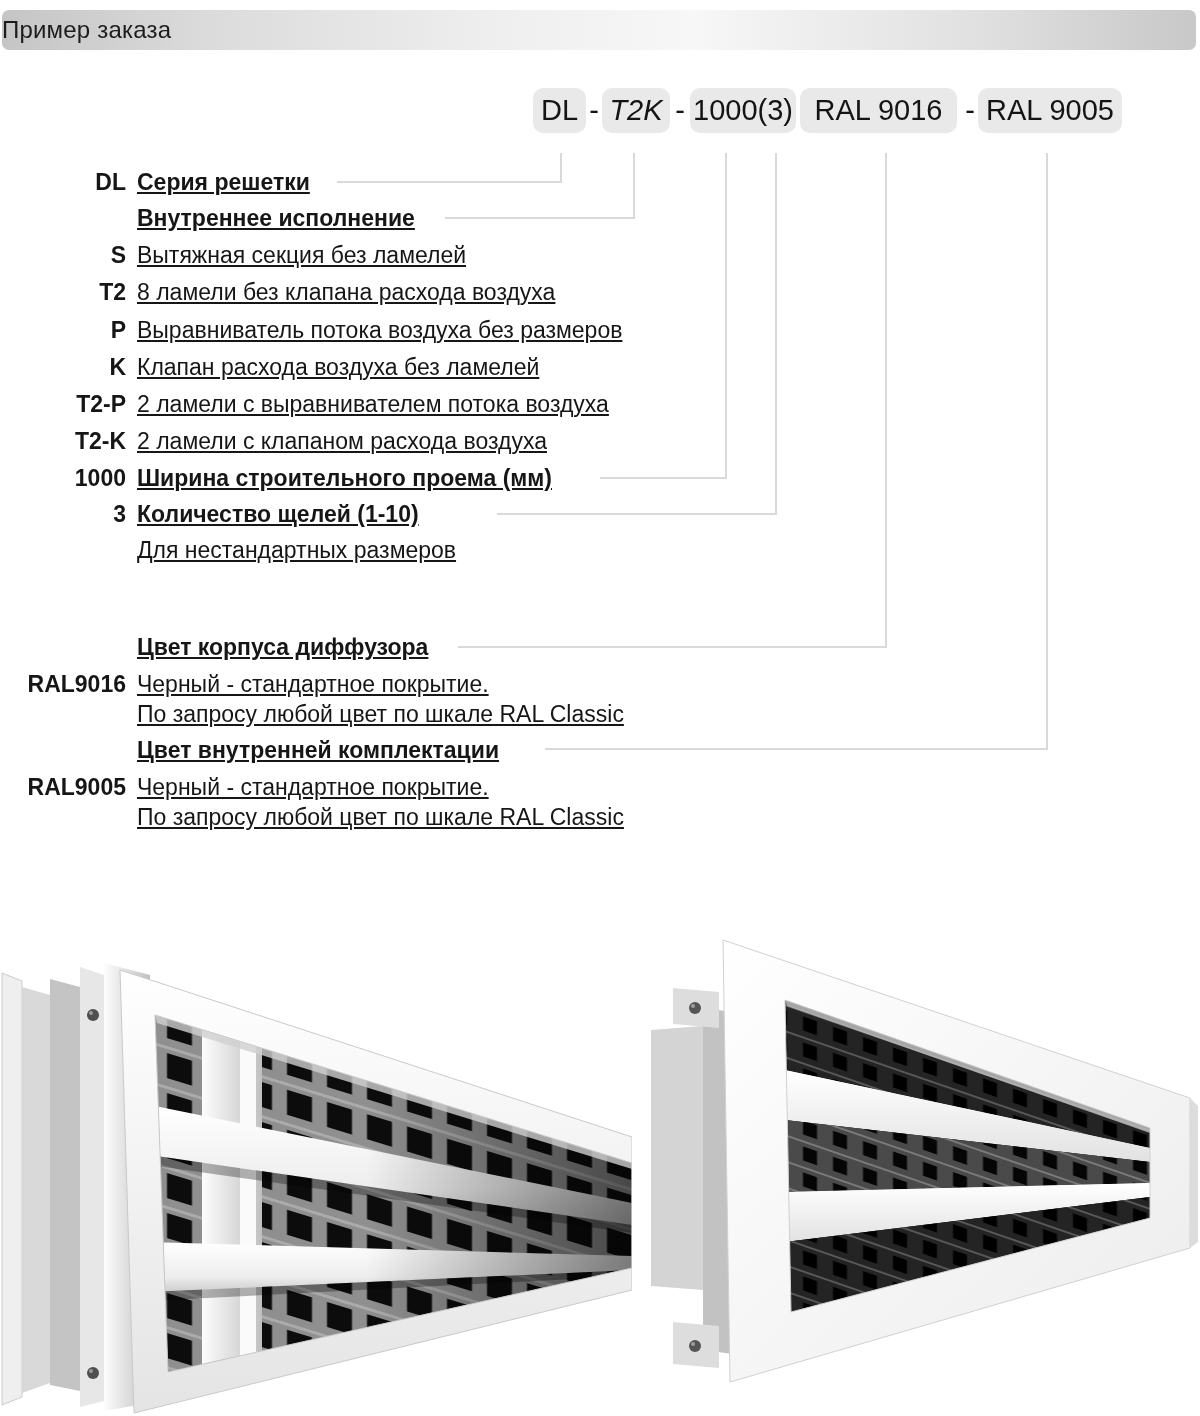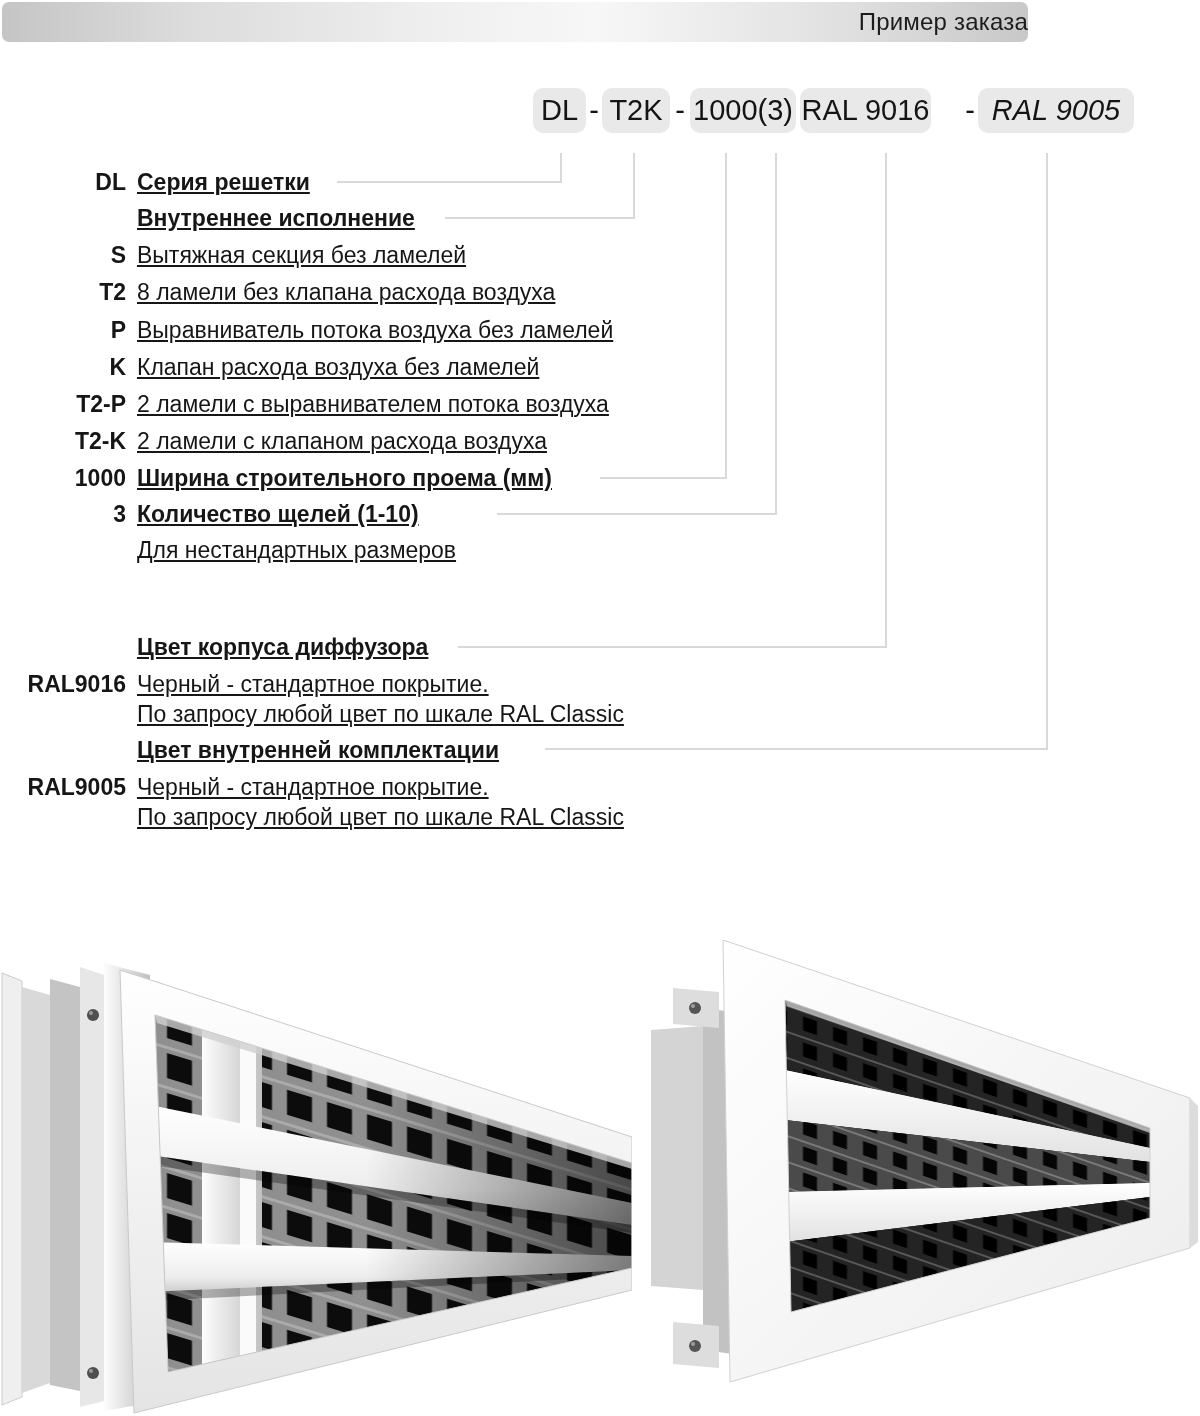--- a/index.html
+++ b/index.html
@@ -1,33 +1,33 @@
 <!DOCTYPE html>
 <html><head>
 <meta charset="utf-8">
 <style>
   html,body{margin:0;padding:0;background:#ffffff;}
   body{width:1200px;height:1416px;position:relative;overflow:hidden;
        font-family:"Liberation Sans", sans-serif;color:#161616;}
   .page{position:absolute;inset:0;}
 
   
-  .header-bar{position:absolute;left:2px;top:2px;width:1026px;height:40px;border-radius:7px;
+  .header-bar{position:absolute;left:2px;top:10px;width:1194px;height:40px;border-radius:7px;
       background:linear-gradient(90deg,#c5c5c5 0%,#dcdcdc 18%,#efefef 42%,#f7f7f7 58%,#e0e0e0 82%,#c8c8c8 100%);
-      display:flex;align-items:center;justify-content:flex-end;}
+      display:flex;align-items:center;justify-content:flex-start;}
   .header-title{font-size:24px;color:#1c1c1c;letter-spacing:.2px;}
 
   
   .code-box{position:absolute;top:88px;height:45px;background:#e9e9e9;border-radius:10px;
       display:flex;align-items:center;justify-content:center;font-size:29px;color:#141414;white-space:nowrap;}
   #box-0{left:533px;width:53px;}
-  #box-1{left:602px;width:68px;}
+  #box-1{left:602px;width:68px;font-style:italic;}
   #box-2{left:690px;width:106px;}
-  #box-3{left:800px;width:131px;}
-  #box-4{left:978px;width:156px;font-style:italic;}
+  #box-3{left:800px;width:157px;}
+  #box-4{left:978px;width:144px;}
   .code-dash{position:absolute;top:88px;height:45px;display:flex;align-items:center;justify-content:center;
       font-size:29px;color:#141414;}
   #dash-0{left:586px;width:16px;}
   #dash-1{left:670px;width:20px;}
   #dash-2{left:811px;width:22px;}
   #dash-3{left:962px;width:16px;}
 
   
   .connectors{position:absolute;left:0;top:0;width:1200px;height:800px;pointer-events:none;}
 
@@ -89,21 +89,21 @@
     <div class="l-row" id="lr-2">
       <span class="l-code">S</span>
       <span class="l-desc">Вытяжная секция без ламелей</span>
     </div>
     <div class="l-row" id="lr-3">
       <span class="l-code">T2</span>
       <span class="l-desc">8 ламели без клапана расхода воздуха</span>
     </div>
     <div class="l-row" id="lr-4">
       <span class="l-code">P</span>
-      <span class="l-desc">Выравниватель потока воздуха без ламелей</span>
+      <span class="l-desc">Выравниватель потока воздуха без размеров</span>
     </div>
     <div class="l-row" id="lr-5">
       <span class="l-code">K</span>
       <span class="l-desc">Клапан расхода воздуха без ламелей</span>
     </div>
     <div class="l-row" id="lr-6">
       <span class="l-code">T2-P</span>
       <span class="l-desc">2 ламели с выравнивателем потока воздуха</span>
     </div>
     <div class="l-row" id="lr-7">

